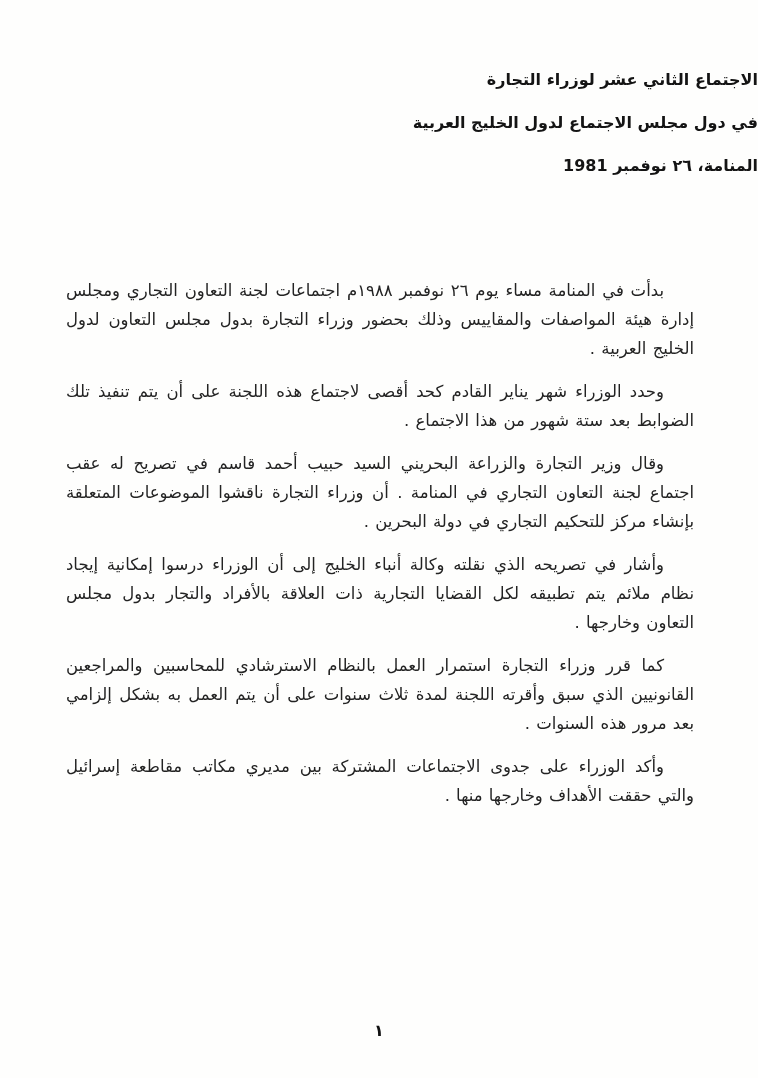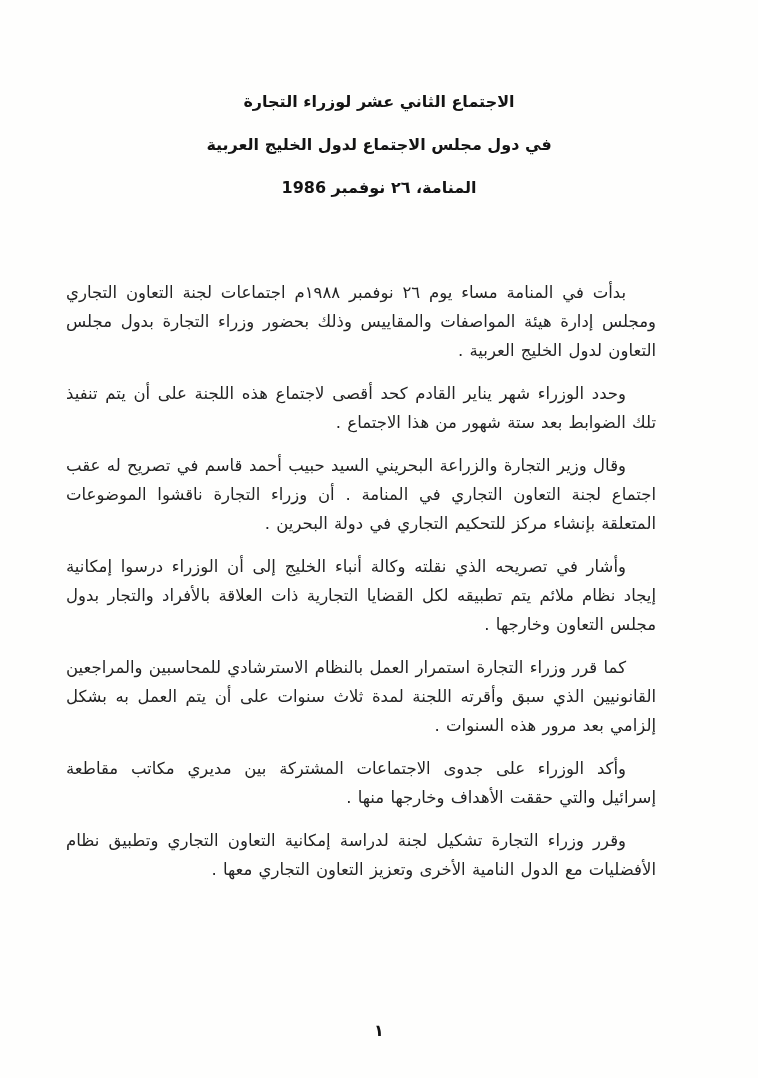--- a/index.html
+++ b/index.html
@@ -12,34 +12,33 @@
     position: relative;
     width: 758px;
     height: 1078px;
     margin: 0 auto;
     background: #fefefd;
     color: #1c1c1c;
     overflow: hidden;
   }
   .title-block {
     padding-top: 70px;
-    text-align: center;
-    margin-top: 22px;
+    text-align: right;
   }
   .title-line {
     font-size: 16px;
     font-weight: bold;
     line-height: 20px;
     margin-bottom: 23px;
     color: #141414;
     letter-spacing: 0.2px;
   }
   .body-block {
-    margin-top: 80px;
-    padding-right: 102px;
+    margin-top: 100px;
+    padding-right: 64px;
     padding-left: 66px;
   }
   .body-block p {
     font-size: 16.5px;
     line-height: 29px;
     text-align: justify;
     text-justify: inter-word;
     text-indent: 30px;
     margin-bottom: 14px;
     color: #232323;
@@ -57,28 +56,27 @@
   }
 </style>
 </head>
 <body>
 
 <div class="page">
 
   <div class="title-block">
     <div class="title-line">الاجتماع الثاني عشر لوزراء التجارة</div>
     <div class="title-line">في دول مجلس الاجتماع لدول الخليج العربية</div>
-    <div class="title-line">المنامة، ٢٦ نوفمبر 1986</div>
+    <div class="title-line">المنامة، ٢٦ نوفمبر 1981</div>
   </div>
 
   <div class="body-block">
     <p>بدأت في المنامة مساء يوم ٢٦ نوفمبر ١٩٨٨م اجتماعات لجنة التعاون التجاري ومجلس إدارة هيئة المواصفات والمقاييس وذلك بحضور وزراء التجارة بدول مجلس التعاون لدول الخليج العربية .</p>
     <p>وحدد الوزراء شهر يناير القادم كحد أقصى لاجتماع هذه اللجنة على أن يتم تنفيذ تلك الضوابط بعد ستة شهور من هذا الاجتماع .</p>
     <p>وقال وزير التجارة والزراعة البحريني السيد حبيب أحمد قاسم في تصريح له عقب اجتماع لجنة التعاون التجاري في المنامة . أن وزراء التجارة ناقشوا الموضوعات المتعلقة بإنشاء مركز للتحكيم التجاري في دولة البحرين .</p>
     <p>وأشار في تصريحه الذي نقلته وكالة أنباء الخليج إلى أن الوزراء درسوا إمكانية إيجاد نظام ملائم يتم تطبيقه لكل القضايا التجارية ذات العلاقة بالأفراد والتجار بدول مجلس التعاون وخارجها .</p>
     <p>كما قرر وزراء التجارة استمرار العمل بالنظام الاسترشادي للمحاسبين والمراجعين القانونيين الذي سبق وأقرته اللجنة لمدة ثلاث سنوات على أن يتم العمل به بشكل إلزامي بعد مرور هذه السنوات .</p>
     <p>وأكد الوزراء على جدوى الاجتماعات المشتركة بين مديري مكاتب مقاطعة إسرائيل والتي حققت الأهداف وخارجها منها .</p>
-    <p>وقرر وزراء التجارة تشكيل لجنة لدراسة إمكانية التعاون التجاري وتطبيق نظام الأفضليات مع الدول النامية الأخرى وتعزيز التعاون التجاري معها .</p>
   </div>
 
   <div class="page-number">١</div>
 
 </div>
 
 </body></html>

